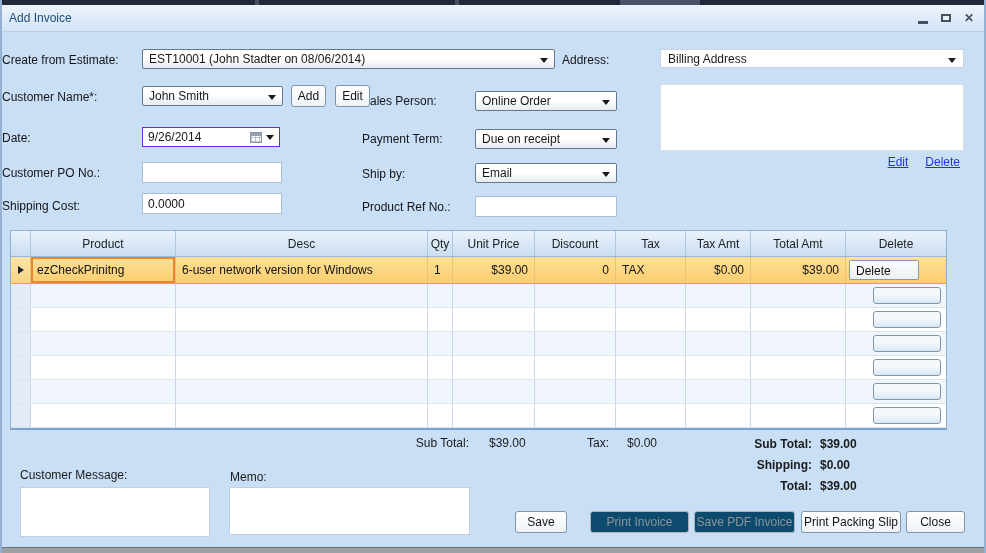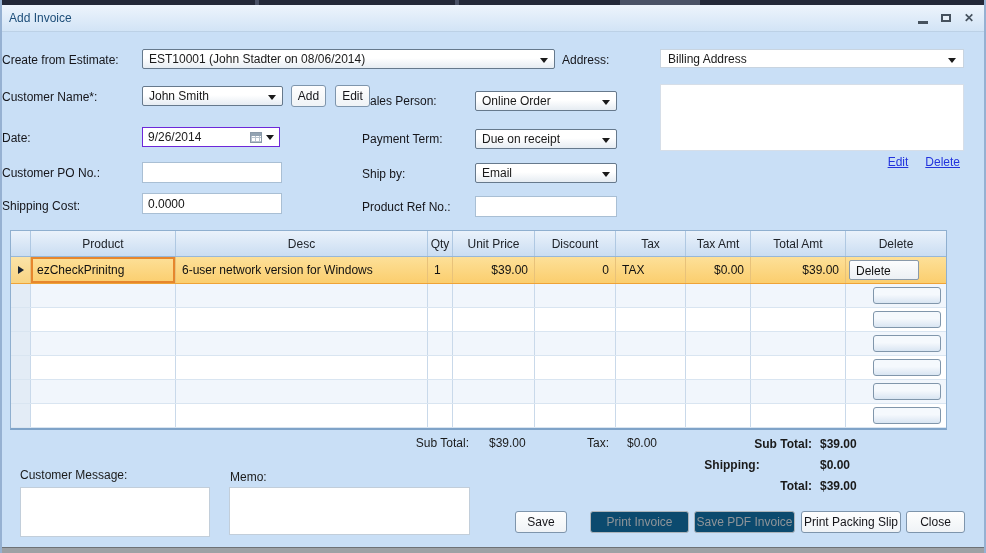--- a/index.html
+++ b/index.html
@@ -282,21 +282,21 @@
       </div>
   </div>
 
   <div class="tot-line" style="left:380px;top:436px;width:87px;text-align:right;">Sub Total:</div>
   <div class="tot-line" style="left:487px;top:436px;">$39.00</div>
   <div class="tot-line" style="left:540px;top:436px;width:67px;text-align:right;">Tax:</div>
   <div class="tot-line" style="left:625px;top:436px;">$0.00</div>
 
   <div class="tot-line bold" style="left:650px;top:437px;width:160px;text-align:right;">Sub Total:</div>
   <div class="tot-line bold" style="left:818px;top:437px;">$39.00</div>
-  <div class="tot-line bold" style="left:650px;top:458px;width:160px;text-align:center;">Shipping:</div>
+  <div class="tot-line bold" style="left:650px;top:458px;width:160px;text-align:right;">Shipping:</div>
   <div class="tot-line bold" style="left:818px;top:458px;">$0.00</div>
   <div class="tot-line bold" style="left:650px;top:479px;width:160px;text-align:right;">Total:</div>
   <div class="tot-line bold" style="left:818px;top:479px;">$39.00</div>
 
   <div class="tot-line" style="left:18px;top:468px;">Customer Message:</div>
   <textarea class="tin" style="left: 18px; top: 487px; width: 190px; height: 50px; border-color: rgb(194, 206, 218);"></textarea>
   <div class="tot-line" style="left:228px;top:470px;">Memo:</div>
   <textarea class="tin" style="left: 227px; top: 487px; width: 241px; height: 48px; border-color: rgb(194, 206, 218);"></textarea>
 
   <button class="btn" style="left:513px;top:511px;width:52px;height:22px;">Save</button>

